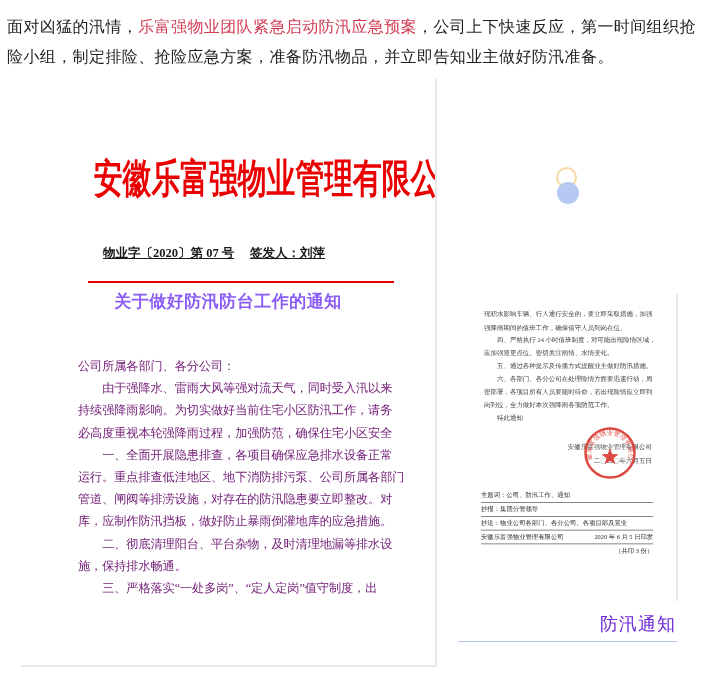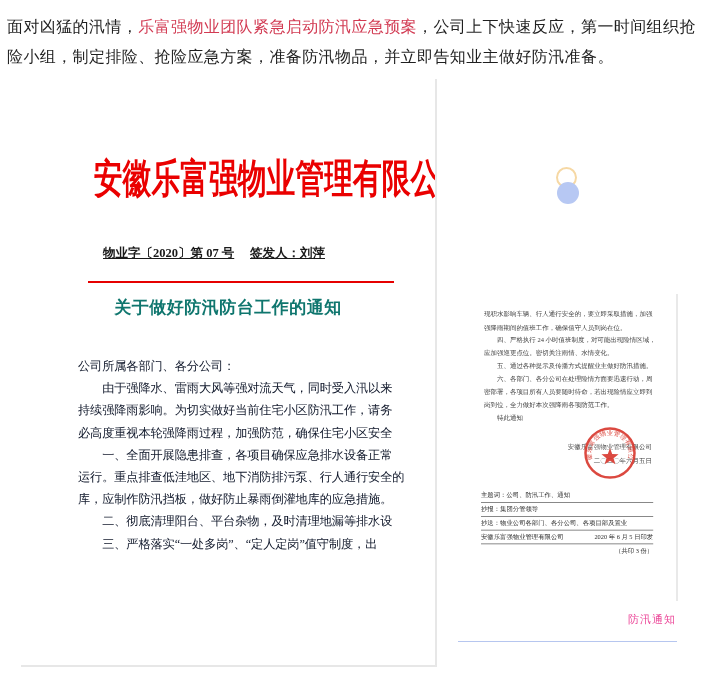--- a/index.html
+++ b/index.html
@@ -29,28 +29,28 @@
   }
   .doc-company span{display:inline-block;transform:scaleX(.72);}
   .doc-no-row{
     position:absolute;left:82px;top:166px;width:222px;
     display:flex;justify-content:space-between;
     font-family:"Liberation Serif",serif;font-weight:bold;
     font-size:12.5px;color:#1a1a1a;white-space:nowrap;text-decoration:underline;
   }
   .red-rule{position:absolute;left:67px;top:202px;width:306px;height:2px;background:#e60000;}
   .doc-title{
-    position:absolute;left:0;top:217px;width:100%;text-align:center;
+    position:absolute;left:0;top:211px;width:100%;text-align:center;
     font-family:"Liberation Serif",serif;font-weight:bold;
-    font-size:17px;color:#0f766e;letter-spacing:.5px;white-space:nowrap;
+    font-size:17px;color:#8b5cf6;letter-spacing:.5px;white-space:nowrap;
   }
   .doc-body{
     position:absolute;left:57px;top:276px;width:330px;
     font-family:"Liberation Serif",serif;font-size:12.2px;
-    line-height:22.2px;color:#0f172a;letter-spacing:-.1px;
+    line-height:22.2px;color:#701a75;letter-spacing:-.1px;
   }
   .doc-body .ln{white-space:nowrap;}
   
   .decor-ring{
     position:absolute;left:556px;top:167px;width:21px;height:21px;
     border:2px solid #f6d8a4;border-radius:50%;background:#fff;box-sizing:border-box;
   }
   .decor-ball{
     position:absolute;left:557px;top:182px;width:22px;height:22px;
     border-radius:50%;background:#b7c8f3;
@@ -80,21 +80,21 @@
     font-family:"Liberation Serif",serif;font-size:10.6px;color:#2d2d2d;
   }
   .side-footer .frow{
     line-height:22px;border-bottom:1.5px solid #3a3a3a;white-space:nowrap;
   }
   .side-footer .frow.split{display:flex;justify-content:space-between;}
   .side-footer .frow.last{border-bottom:none;text-align:right;}
   
   .caption{
     position:absolute;left:456px;top:612px;width:220px;text-align:right;
-    font-size:11px;letter-spacing:1px;color:#ec4899;
+    font-size:18px;letter-spacing:1px;color:#6d28d9;
   }
   .caption-rule{position:absolute;left:458px;top:641px;width:219px;height:1px;background:#b6c6ef;}
 </style>
 </head>
 <body>
 
 <div class="intro">
   <div class="ln"><span>面对凶猛的汛情，</span><span class="hl">乐富强物业团队紧急启动防汛应急预案</span><span>，公司上下快速反应，第一时间组织抢</span></div>
   <div class="ln">险小组，制定排险、抢险应急方案，准备防汛物品，并立即告知业主做好防汛准备。</div>
 </div>
@@ -106,23 +106,25 @@
     <span>签发人：刘萍</span>
   </div>
   <div class="red-rule"></div>
   <div class="doc-title">关于做好防汛防台工作的通知</div>
   <div class="doc-body">
     <div class="ln">公司所属各部门、各分公司：</div>
     <div class="ln">　　由于强降水、雷雨大风等强对流天气，同时受入汛以来</div>
     <div class="ln">持续强降雨影响。为切实做好当前住宅小区防汛工作，请务</div>
     <div class="ln">必高度重视本轮强降雨过程，加强防范，确保住宅小区安全</div>
     <div class="ln">　　一、全面开展隐患排查，各项目确保应急排水设备正常</div>
-    <div class="ln">运行。重点排查低洼地区、地下消防排污泵、行人通行安全的</div>
+    <div class="ln">运行。重点排查低洼地区、地下消防排污泵、公司所属各部门</div>
+    <div class="ln">管道、闸阀等排涝设施，对存在的防汛隐患要立即整改。对</div>
     <div class="ln">库，应制作防汛挡板，做好防止暴雨倒灌地库的应急措施。</div>
     <div class="ln">　　二、彻底清理阳台、平台杂物，及时清理地漏等排水设</div>
+    <div class="ln">施，保持排水畅通。</div>
     <div class="ln">　　三、严格落实“一处多岗”、“定人定岗”值守制度，出</div>
   </div>
 </div>
 
 <div class="decor-ring"></div>
 <div class="decor-ball"></div>
 
 <div class="side-doc">
   <div class="side-body">
     <div class="ln">现积水影响车辆、行人通行安全的，要立即采取措施，加强</div>

